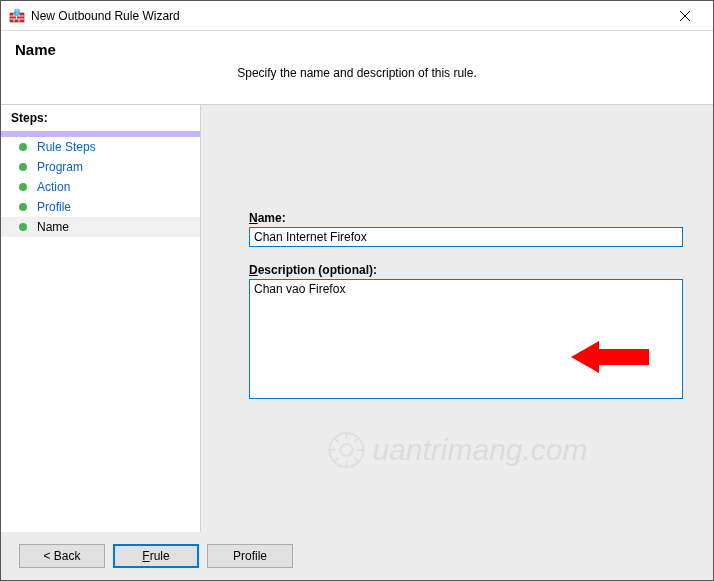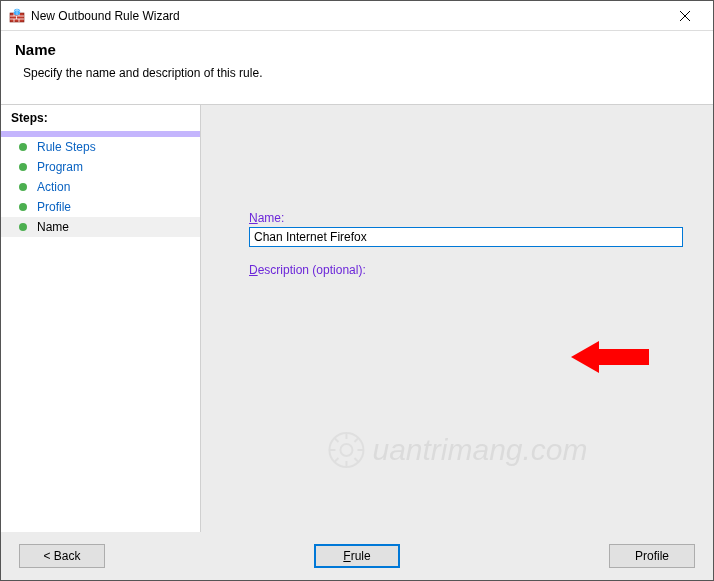--- a/index.html
+++ b/index.html
@@ -46,20 +46,21 @@
   .header h1 {
     margin: 0 0 6px 0;
     font-size: 15px;
     font-weight: bold;
     color: #000;
   }
   .header p {
     margin: 8px;
     font-size: 12px;
     color: #000;
+    text-align: center;
   }
 
   .body {
     flex: 1;
     display: flex;
     border-top: 1px solid #d0d0d0;
     background: #ececec;
   }
   .sidebar {
     width: 200px;
@@ -106,21 +107,22 @@
 
   .form-area {
     position: absolute;
     left: 48px;
     right: 30px;
     top: 106px;
   }
   .fld-label {
     font-size: 12px;
     margin-bottom: 2px;
-    color: #6d28d9;
+    color: #000000;
+    font-weight: bold;
   }
   .fld-label .ul { text-decoration: underline; }
   .name-input {
     width: 100%;
     height: 20px;
     font-family: inherit;
     font-size: 12px;
     padding: 1px 4px;
     border: 1px solid #0078d7;
     background: #fff;
@@ -144,21 +146,21 @@
     left: 370px;
     top: 234px;
     pointer-events: none;
   }
 
   .footer {
     height: 48px;
     background: #ececec;
     display: flex;
     align-items: center;
-    justify-content: space-between;
+    justify-content: flex-start;
     padding: 0 18px;
     gap: 8px;
   }
   .btn {
     min-width: 86px;
     height: 24px;
     font-family: inherit;
     font-size: 12px;
     background: #e1e1e1;
     border: 1px solid #adadad;
@@ -247,20 +249,21 @@
         <span class="lbl">Name</span>
       </div>
     </div>
 
     <div class="main">
       <div class="form-area">
         <div class="fld-label"><span class="ul">N</span><span>ame:</span></div>
         <input type="text" class="name-input" value="Chan Internet Firefox" style="">
         <div class="spacer-row"></div>
         <div class="fld-label"><span class="ul">D</span><span>escription (optional):</span></div>
+        <textarea class="desc-area" style="">Chan vao Firefox</textarea>
       </div>
 
       <svg class="arrow" width="80" height="36">
         <polygon points="0,18 28,2 28,10 78,10 78,26 28,26 28,34" fill="#ff0000"></polygon>
       </svg>
 
       <div class="watermark">
         <svg width="40" height="40" viewBox="0 0 40 40">
           <circle cx="20" cy="20" r="17" fill="none" stroke="#888" stroke-width="2"></circle>
           <circle cx="20" cy="20" r="6" fill="none" stroke="#888" stroke-width="2"></circle>

